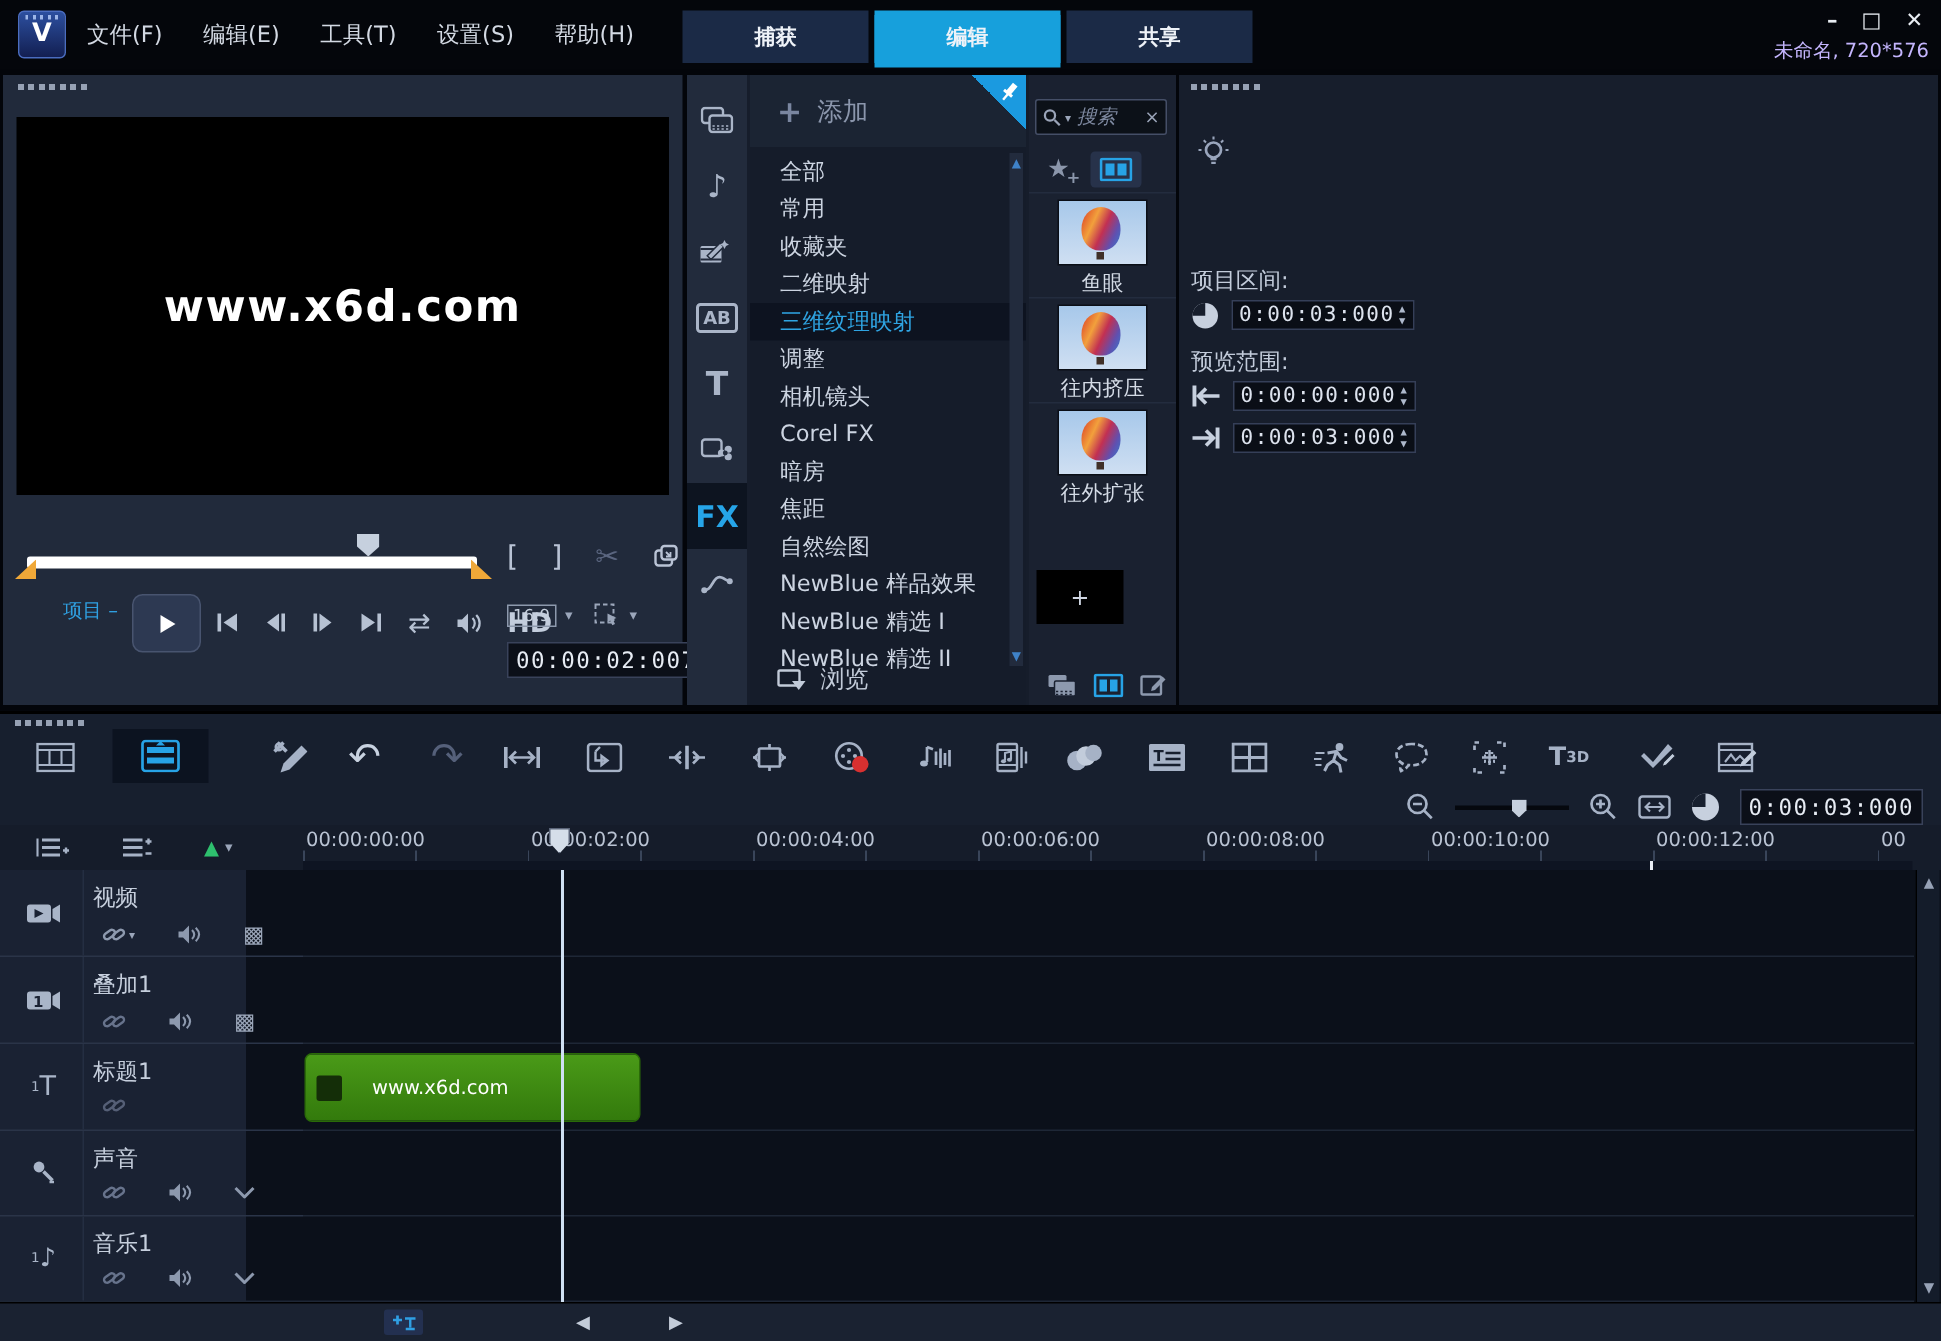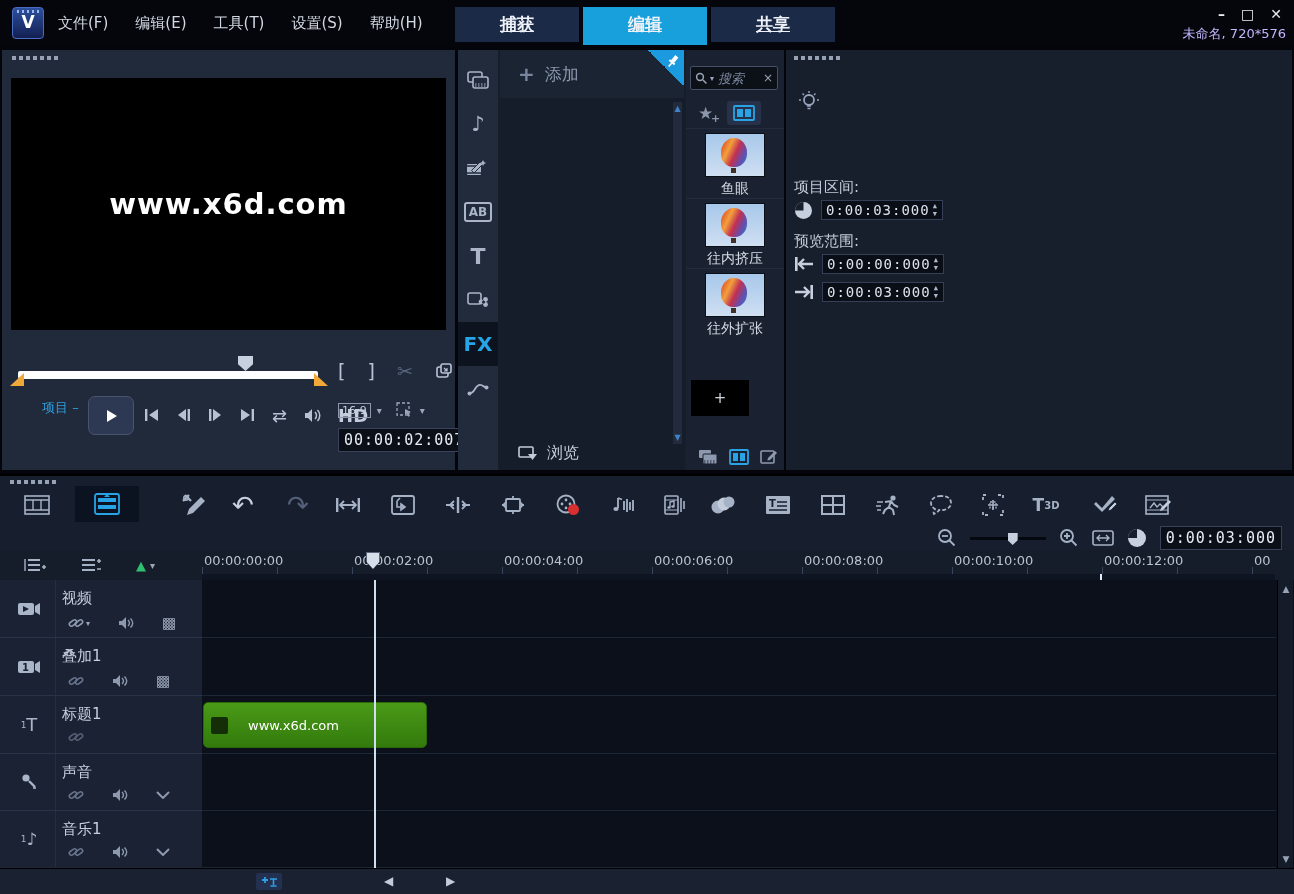--- a/index.html
+++ b/index.html
@@ -13,21 +13,21 @@
   .logo{position:absolute;left:12px;top:7px;width:30px;height:30px;border-radius:4px;
         background:linear-gradient(#2c4f9f,#131f52);border:1px solid #4a6cc0;
         color:#fff;font-weight:bold;font-size:17px;text-align:center;line-height:28px;}
   .logo::before{content:"";position:absolute;left:4px;top:2px;width:22px;height:3px;
         background:repeating-linear-gradient(90deg,#9db6e8 0 2px,transparent 2px 5px);}
   .menus{position:absolute;left:58px;top:0;height:46px;display:flex;align-items:center;gap:27px;
          font-size:15px;color:#d3d9e3;}
   .menus span{cursor:default;}
   .tabs{position:absolute;left:455px;top:7px;display:flex;gap:4px;height:35px;}
   .tab{min-width:88px;padding:0 18px;background:#1b2a46;color:#eef2f8;font-weight:bold;
-       font-size:17px;display:flex;align-items:center;justify-content:center;text-decoration:underline;}
+       font-size:14px;display:flex;align-items:center;justify-content:center;}
   .tab.active{background:#17a0dc;box-shadow:0 3px 0 #17a0dc;}
   .winbtns{position:absolute;right:12px;top:6px;display:flex;gap:16px;color:#e9edf3;
            font-size:14px;font-weight:bold;}
   .projlabel{position:absolute;right:8px;top:25px;font-size:13px;color:#c4b5fd;}
 
   
   .panel{position:absolute;top:50px;height:420px;}
   .dots{width:46px;height:4px;background:repeating-linear-gradient(90deg,#96a1b4 0 4px,transparent 4px 7px);}
 
   
@@ -127,21 +127,21 @@
   .tlbtns{position:absolute;left:0;top:0;width:202px;height:30px;display:flex;align-items:center;gap:34px;padding-left:24px;box-sizing:border-box;}
   .greentri{color:#2ec06e;font-size:13px;}
   .ruler{position:absolute;left:202px;top:0;width:1073px;height:24px;overflow:hidden;
          background:repeating-linear-gradient(90deg,#39455a 0 1px,transparent 1px 75px) left bottom/100% 7px no-repeat;}
   .rlab{position:absolute;top:3px;font-size:13px;color:#b9c3d3;white-space:nowrap;}
   .rstrip{position:absolute;left:202px;top:24px;width:1073px;height:6px;background:#0e1422;}
   .phmark{position:absolute;left:366px;top:2px;width:14px;height:17px;background:#d5dee9;border:1px solid #5a6478;box-sizing:border-box;
           clip-path:polygon(0 0,100% 0,100% 55%,50% 100%,0 55%);}
 
   .tracks{position:absolute;left:0;top:580px;width:1294px;height:288px;background:#0b101a;}
-  .theader{position:absolute;left:0;top:0;width:202px;height:288px;background:#1a2233;}
+  .theader{position:absolute;left:0;top:0;width:164px;height:288px;background:#1a2233;}
   .tbody{position:absolute;left:202px;top:0;width:1074px;height:288px;}
   .hcell{position:relative;width:202px;border-bottom:1px solid #2a3448;box-sizing:border-box;}
   .hcell::before{content:"";position:absolute;left:55px;top:0;bottom:0;width:1px;background:#242e42;}
   .ticon{position:absolute;left:12px;top:0;bottom:0;width:34px;display:flex;align-items:center;justify-content:center;color:#a9b5c8;}
   .tname{position:absolute;left:62px;top:9px;font-size:15px;color:#c6cfdd;}
   .tctrls{position:absolute;left:68px;top:34px;display:flex;gap:28px;align-items:center;color:#8d99ae;}
   .lane{box-sizing:border-box;border-bottom:1px solid #1e2736;}
   .clip{position:absolute;left:1px;top:122px;width:224px;height:46px;border-radius:5px;
         background:linear-gradient(#4a9a18,#337a0c);border:1px solid #2a6a08;box-sizing:border-box;
         display:flex;align-items:center;}
@@ -326,20 +326,36 @@
       </div>
       <div class="pincorner">
         <svg width="36" height="36" viewBox="0 0 36 36">
             <g transform="rotate(40 25 11)">
               <rect x="23" y="5" width="4" height="7" fill="#fff"></rect>
               <rect x="21.5" y="11.5" width="7" height="2" fill="#fff"></rect>
               <rect x="24.5" y="13" width="1.6" height="5" fill="#fff"></rect>
             </g>
           </svg>
       </div>
+      <div class="catlist">
+        <div class="cat">全部</div>
+        <div class="cat">常用</div>
+        <div class="cat">收藏夹</div>
+        <div class="cat">二维映射</div>
+        <div class="cat active">三维纹理映射</div>
+        <div class="cat">调整</div>
+        <div class="cat">相机镜头</div>
+        <div class="cat">Corel FX</div>
+        <div class="cat">暗房</div>
+        <div class="cat">焦距</div>
+        <div class="cat">自然绘图</div>
+        <div class="cat">NewBlue 样品效果</div>
+        <div class="cat">NewBlue 精选 I</div>
+        <div class="cat">NewBlue 精选 II</div>
+      </div>
       <div class="catsb">
         <span class="sa" style="top:2px;">▲</span>
         <span class="sa" style="bottom:2px;">▼</span>
       </div>
       <div class="browse">
         <svg width="20" height="15" viewBox="0 0 20 15">
             <rect x="1" y="1" width="14" height="10" rx="1" fill="none" stroke="#c2cbd9" stroke-width="1.6"></rect>
             <path d="M10 8h9l-4.5 6z" fill="#c2cbd9"></path>
           </svg>
         <span>浏览</span>

